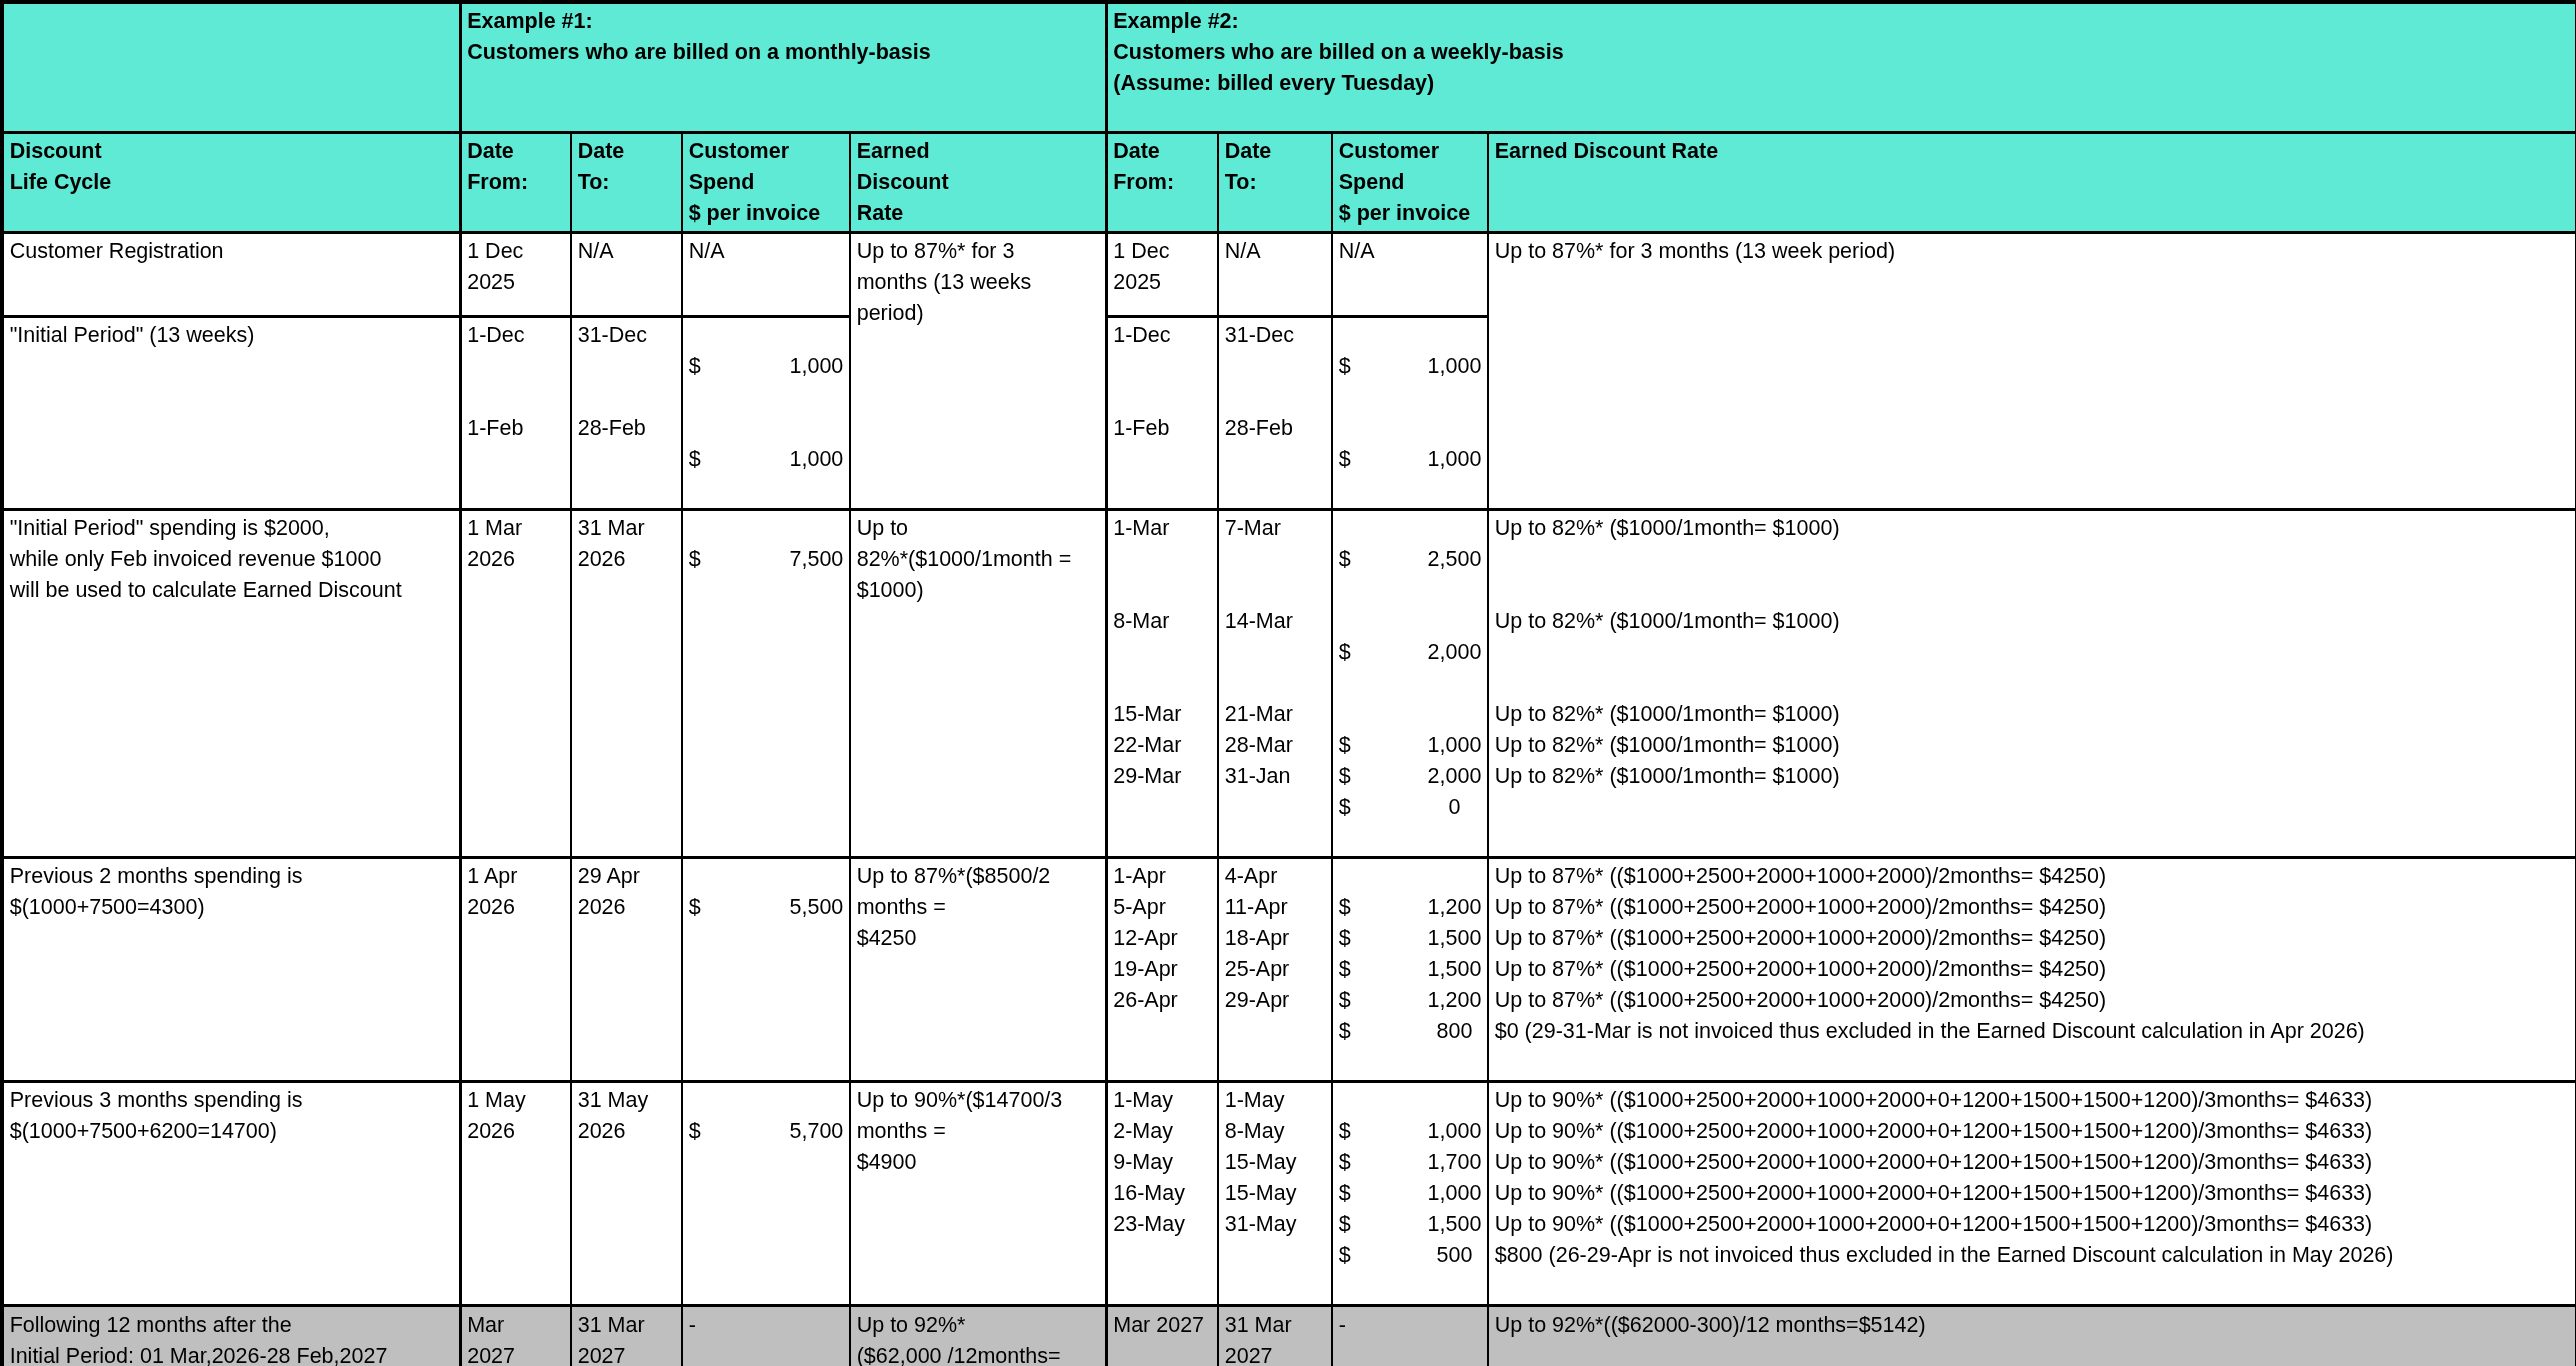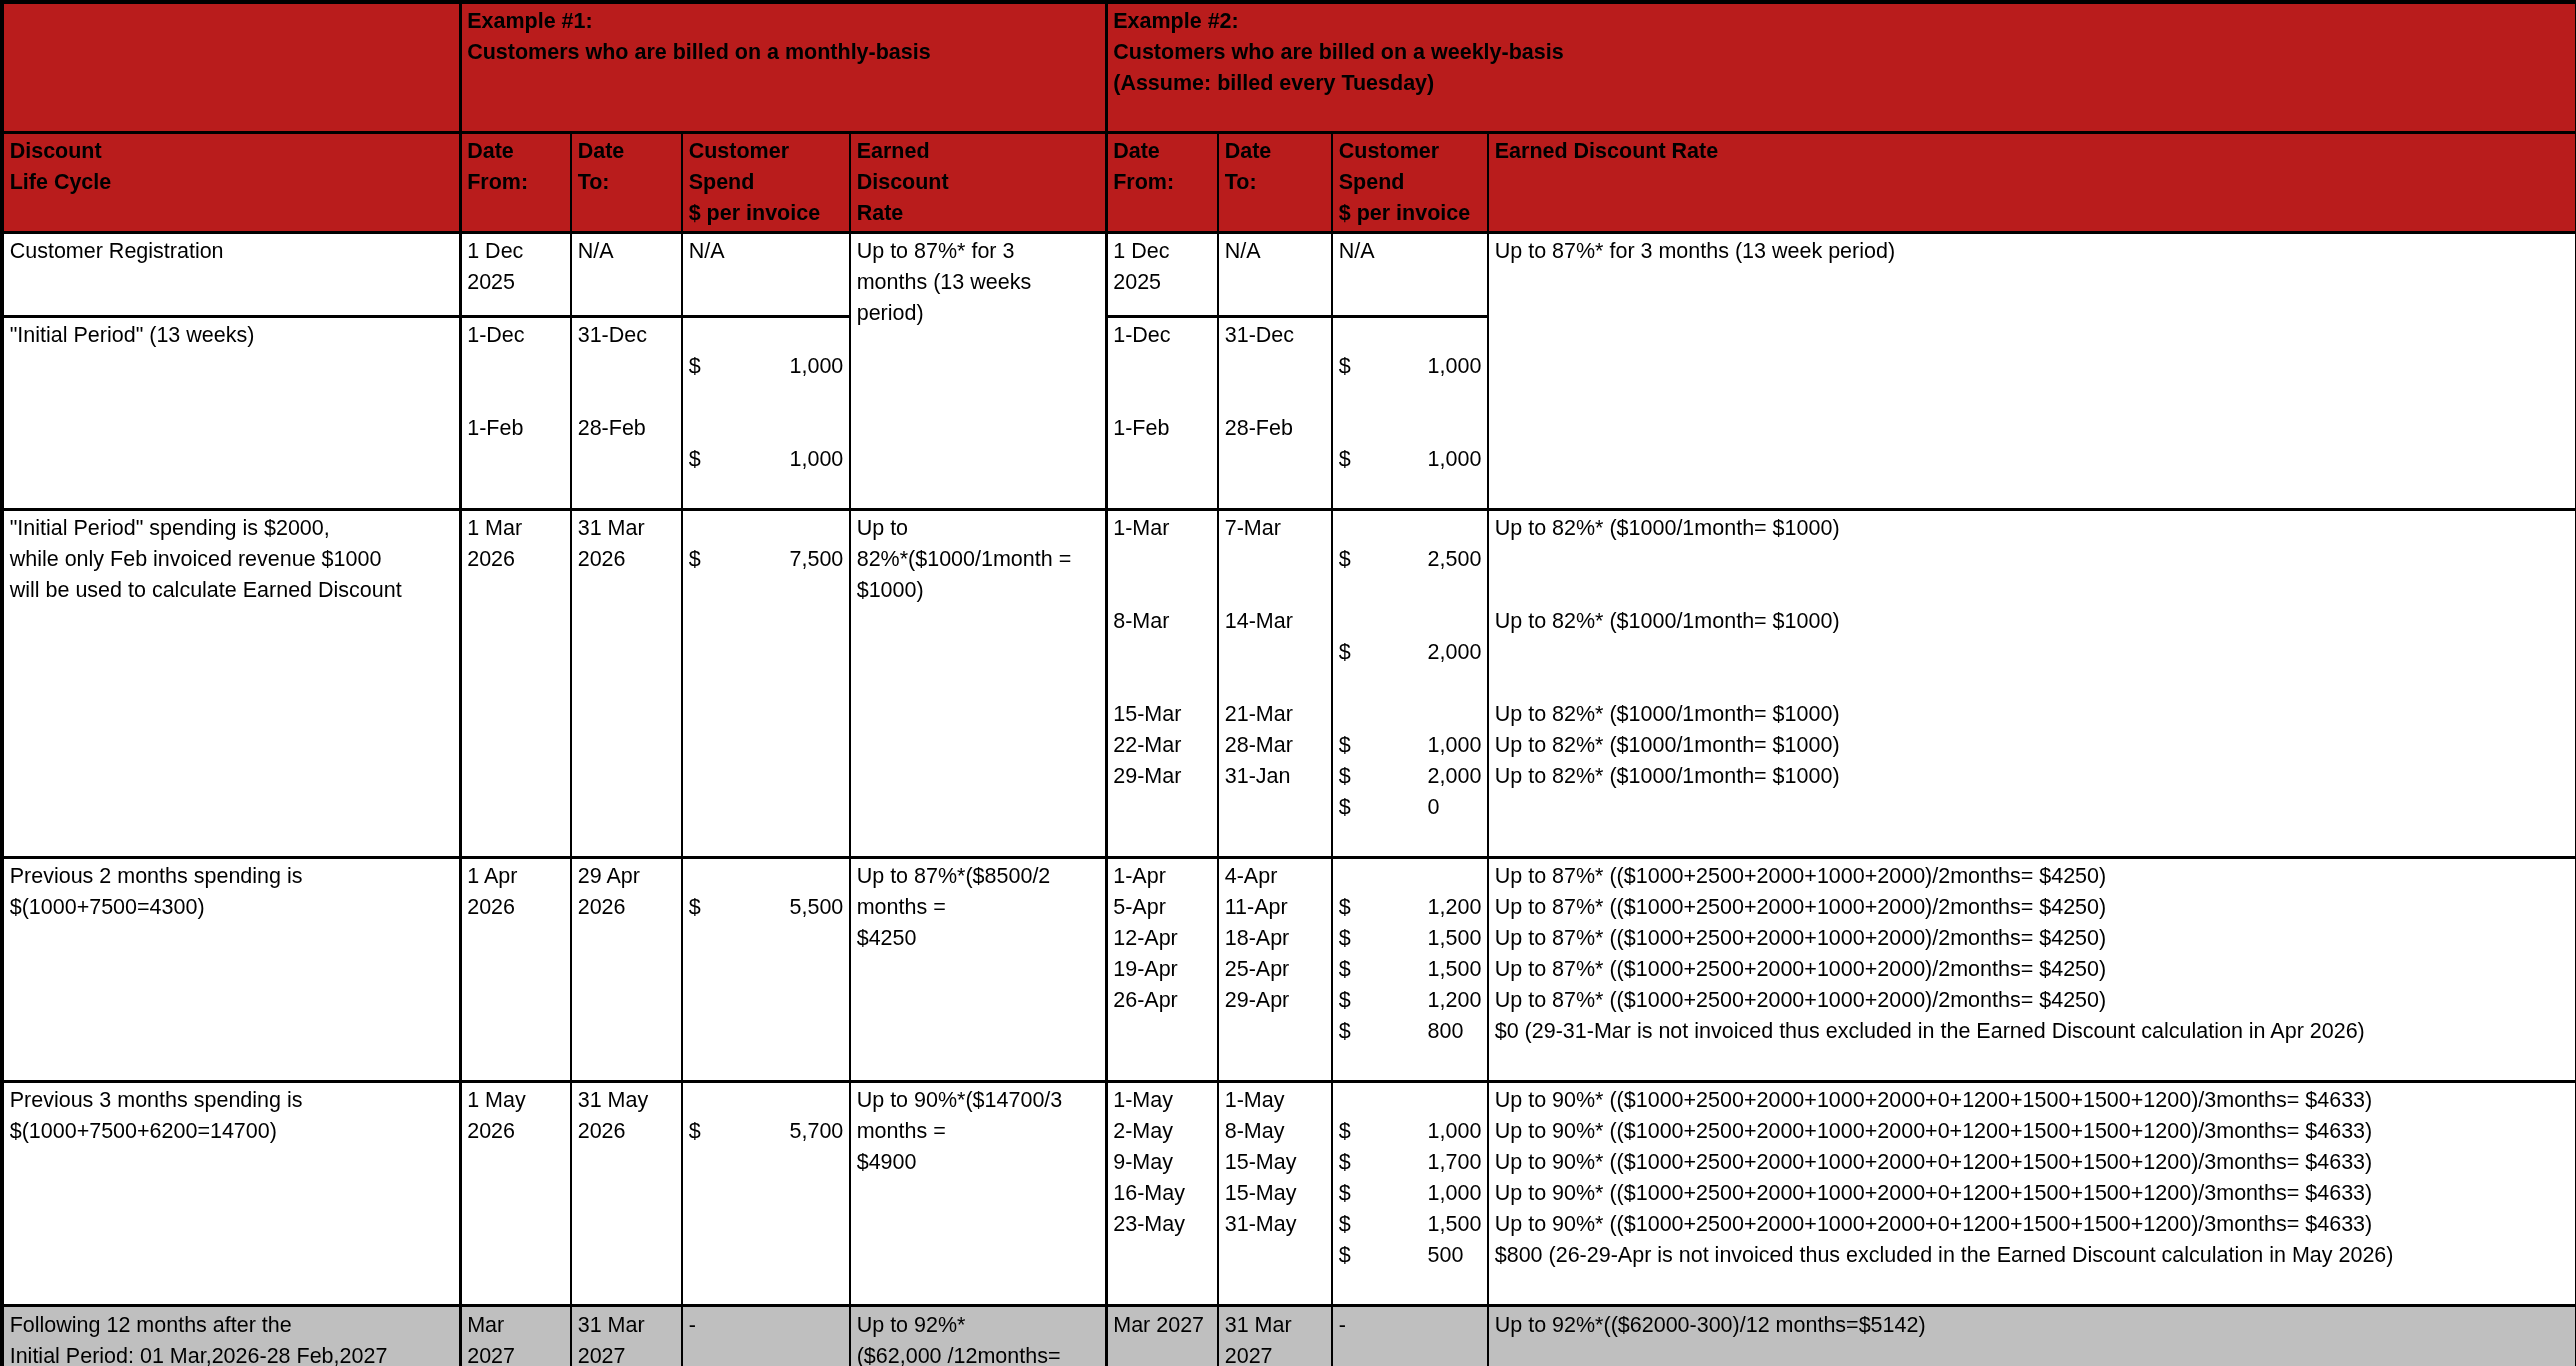--- a/index.html
+++ b/index.html
@@ -9,27 +9,27 @@
   }
   table.sheet{
     border-collapse:collapse;table-layout:fixed;width:2576px;
     border:4.3px solid #000;background:#fff;
   }
   td{
     border:2.1px solid #000;vertical-align:top;padding:2.1px 5.7px;
     white-space:pre-line;overflow:hidden;
     font-size:21.5px;line-height:31px;
   }
-  td.hdr{background:#b91c1c;font-weight:bold;}
+  td.hdr{background:#5eead4;font-weight:bold;}
   tr.rowsep td{border-top-width:3.6px;}
   td.exsep{border-left-width:3.6px;}
   tr.grayrow td{background:#bfbfbf;}
   .mwrap{display:flex;justify-content:space-between;}
   .mwrap span{white-space:pre-line;display:block;}
-  .mwrap .val{text-align:left;}
+  .mwrap .val{text-align:center;}
   
   tr.r-ex{height:130px;}
   tr.r-cols{height:90px;}
   tr.r-reg{height:84px;}
   tr.r-init{height:166px;}
   tr.r-spend{height:275px;}
   tr.r-prev2{height:220px;}
   tr.r-prev3{height:219px;margin-top:36px;}
   tr.r-follow{height:129px;}
 </style>

